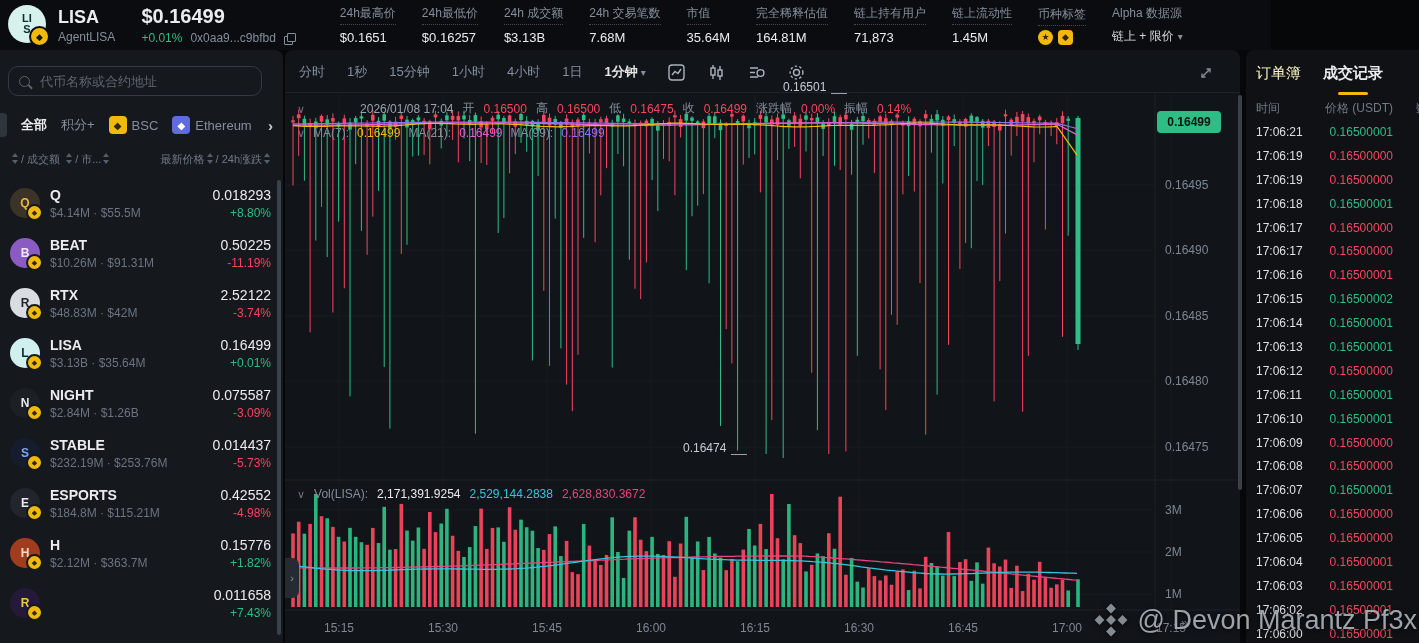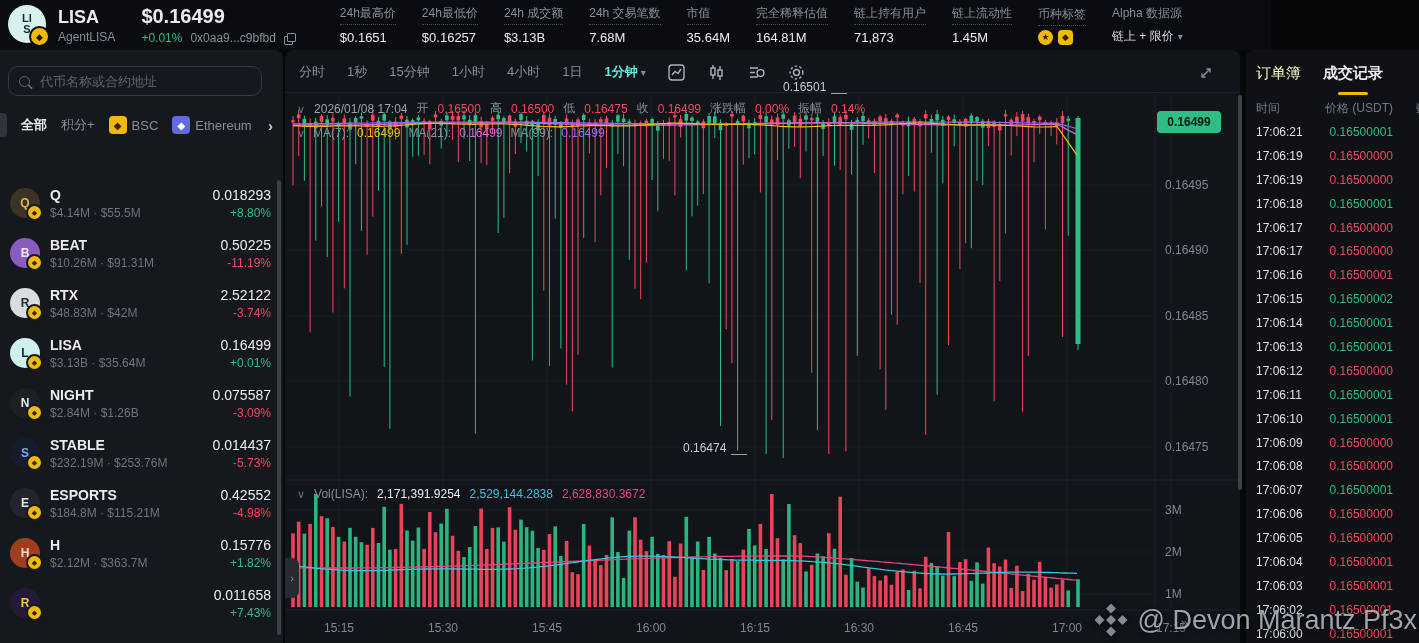--- a/index.html
+++ b/index.html
@@ -76,27 +76,27 @@
   .t-sub{color:#6b7480;font-size:12px;margin-top:3px;}
   .t-right{margin-left:auto;text-align:right;}
   .t-price{color:#eaecef;font-size:14px;}
   .t-chg{font-size:12px;margin-top:3px;}
   .v-scroll{position:absolute;width:4px;border-radius:2px;background:#3a414b;}
   
   #chart-panel{position:absolute;left:285px;top:50px;width:955px;height:593px;background:#111419;
                border-radius:8px 8px 0 0;overflow:hidden;}
   #toolbar{position:absolute;left:14px;top:8px;height:28px;display:flex;align-items:center;gap:22px;}
   .tf-btn{color:#848e9c;font-size:13px;white-space:nowrap;}
-  .tf-btn.sel{color:#5eead4;font-weight:bold;display:flex;align-items:center;gap:3px;justify-content:center;}
+  .tf-btn.sel{color:#e5e5e5;font-weight:bold;display:flex;align-items:center;gap:3px;justify-content:center;}
   .tool-ic{width:18px;height:18px;display:flex;align-items:center;justify-content:center;}
   .tool-ic svg{stroke:#aab2bc;fill:none;stroke-width:1.4;}
   #tb-divider{position:absolute;left:0;top:42px;width:955px;height:1px;background:#1e232a;}
   #ohlc-row{position:absolute;left:12px;top:50px;display:flex;align-items:center;gap:9px;font-size:12px;z-index:5;}
   .dim{color:#848e9c;}
-  .cdt{color:#9aa2ac;}
+  .cdt{color:#9aa2ac;margin-left:46px;}
   .cv{color:#f6465d;}
   .vee::before{content:"∨";color:#6b7480;font-size:11px;}
   #ma-row{position:absolute;left:12px;top:76px;display:flex;align-items:flex-start;gap:8px;font-size:12px;z-index:5;}
   #vol-row{position:absolute;left:12px;top:437px;display:flex;align-items:center;gap:9px;font-size:12px;z-index:5;}
   #chart-svg{position:absolute;left:0;top:0;}
   #price-badge{position:absolute;left:872px;top:61px;width:64px;height:22px;background:#2ebd85;border-radius:4px;
                color:#07130d;font-weight:bold;font-size:12px;display:flex;align-items:center;justify-content:center;z-index:4;}
   .annot{position:absolute;color:#c6ccd4;font-size:12px;display:flex;align-items:flex-end;gap:5px;z-index:4;}
   .annot .dash{width:16px;height:1px;background:#9aa2ac;}
   #expand-ic{position:absolute;left:912px;top:14px;width:18px;height:18px;z-index:6;}
@@ -188,20 +188,25 @@
       <span class="side-tab">
         <span class="chain-ic" style="background: rgb(240, 185, 11); color: rgb(51, 39, 0);">◆</span>
         <span>BSC</span>
       </span>
       <span class="side-tab">
         <span class="chain-ic" style="background: rgb(95, 108, 224); color: rgb(255, 255, 255);">◆</span>
         <span>Ethereum</span>
       </span>
       <span class="tab-more">›</span>
     </div>
+  <div id="col-row">
+    <span><span class="sort"></span><span>/ 成交额</span></span>
+    <span style="margin-left:4px;"><span class="sort"></span><span>/ 市...</span><span class="sort"></span></span>
+    <span class="right"><span>最新价格</span><span class="sort"></span><span>/ 24h涨跌</span><span class="sort"></span></span>
+  </div>
   <div id="token-list">
       <div class="token-row">
         <div class="t-icon">
           <div class="t-circle" style="background: rgb(59, 51, 37); color: rgb(232, 182, 74);">Q</div>
           <div class="t-badge">◆</div>
         </div>
         <div class="t-main">
           <div class="t-sym">Q</div>
           <div class="t-sub">$4.14M · $55.5M</div>
         </div>

